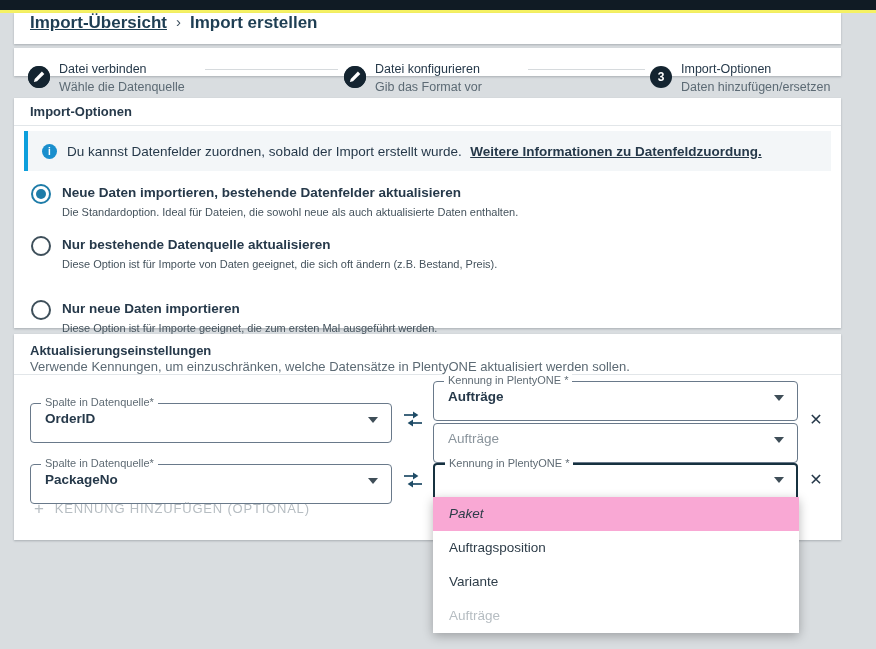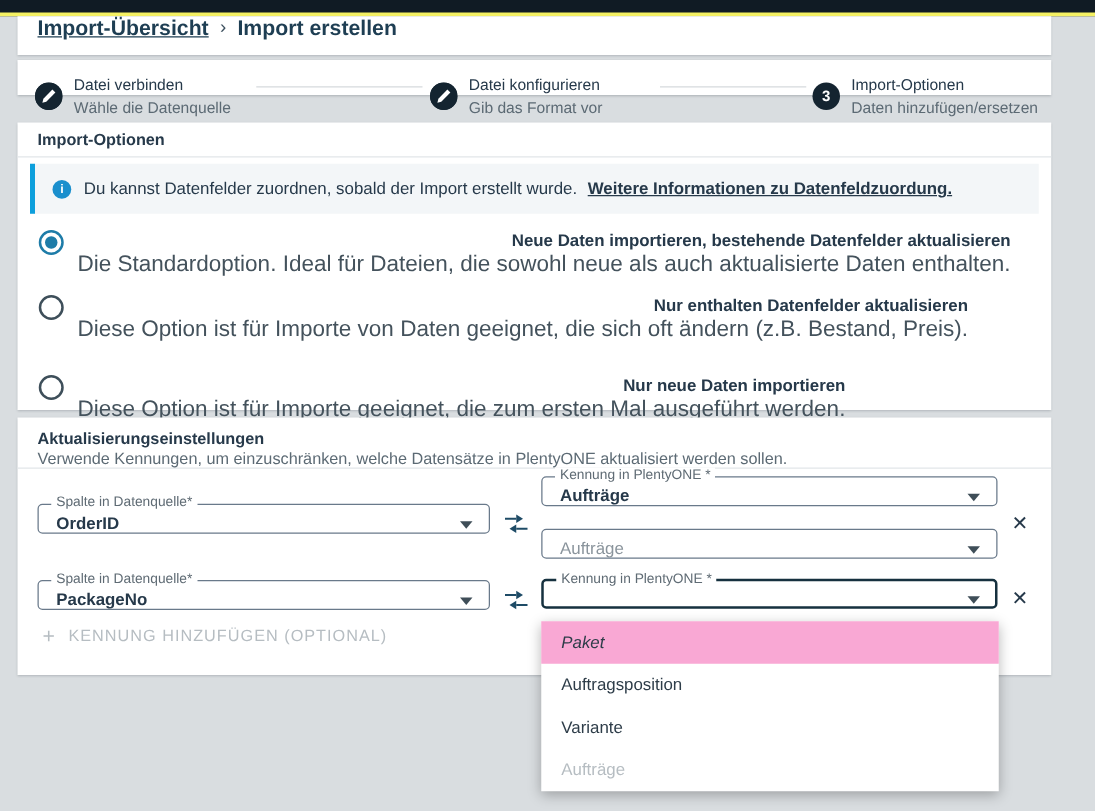--- a/index.html
+++ b/index.html
@@ -62,32 +62,32 @@
 
   .radio-row { position:absolute; left:17px; display:flex; cursor:pointer; }
   .radio-row-0 { top:85px; } .radio-row-1 { top:137px; } .radio-row-2 { top:201px; }
   .radio {
     width:20px; height:20px; border-radius:50%; border:2px solid #3e4f5a; background:#fff;
     display:flex; align-items:center; justify-content:center; flex:0 0 20px; margin-top:1px;
   }
   .radio.checked { border-color:#1e7ca8; }
   .radio .dot { width:10px; height:10px; border-radius:50%; background:transparent; }
   .radio.checked .dot { background:#1e7ca8; }
-  .radio-texts { margin-left:11px;text-align:right; }
+  .radio-texts { margin-left:11px; }
   .radio-title { font-size:13.5px; font-weight:bold; color:#26394a; line-height:19px; }
-  .radio-desc { font-size:18px; color:#44525c; line-height:19px; }
+  .radio-desc { font-size:11px; color:#44525c; line-height:19px; }
 
   
   .card-update { top:334px; height:206px; }
   .upd-header { padding:8px 16px 0 16px; height:41px; border-bottom:1px solid #e2e6e9; }
   .upd-title { font-size:13px; font-weight:bold; color:#26394a; line-height:17px; }
   .upd-sub { font-size:13px; color:#5c6a74; line-height:16px; }
 
   .sel {
-    position:absolute; height:24px; background:#fff; border:1px solid #69798a; border-radius:4px;
+    position:absolute; height:40px; background:#fff; border:1px solid #69798a; border-radius:4px;
     cursor:pointer;
   }
   .sel-label {
     position:absolute; top:-8px; left:10px; background:#fff; padding:0 4px;
     font-size:11px; color:#5f6b74; white-space:nowrap;
   }
   .sel-value {
     display:block; line-height:30px; padding-left:14px; font-size:13.5px; font-weight:bold; color:#26394a;
     white-space:nowrap; overflow:hidden;
   }
@@ -201,21 +201,21 @@
     <span class="radio-texts">
       <span class="radio-title">Neue Daten importieren, bestehende Datenfelder aktualisieren</span><br>
       <span class="radio-desc">Die Standardoption. Ideal für Dateien, die sowohl neue als auch aktualisierte Daten enthalten.</span>
     </span>
   </div>
   <div class="radio-row radio-row-1">
     <span class="radio">
         <span class="dot"></span>
       </span>
     <span class="radio-texts">
-      <span class="radio-title">Nur enthalten Datenfelder aktualisieren</span><br>
+      <span class="radio-title">Nur bestehende Datenquelle aktualisieren</span><br>
       <span class="radio-desc">Diese Option ist für Importe von Daten geeignet, die sich oft ändern (z.B. Bestand, Preis).</span>
     </span>
   </div>
   <div class="radio-row radio-row-2">
     <span class="radio">
         <span class="dot"></span>
       </span>
     <span class="radio-texts">
       <span class="radio-title">Nur neue Daten importieren</span><br>
       <span class="radio-desc">Diese Option ist für Importe geeignet, die zum ersten Mal ausgeführt werden.</span>

